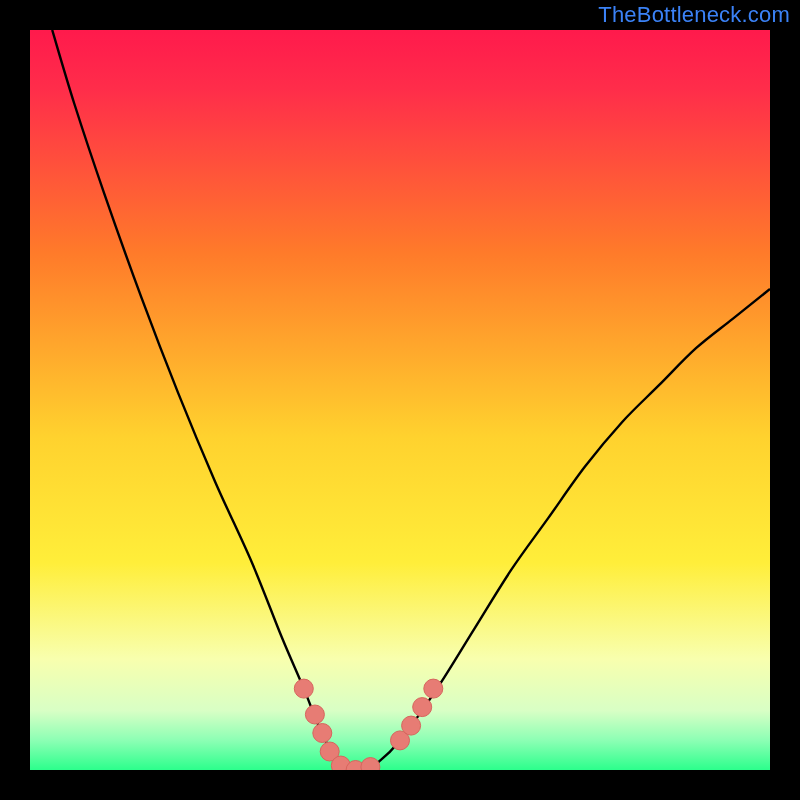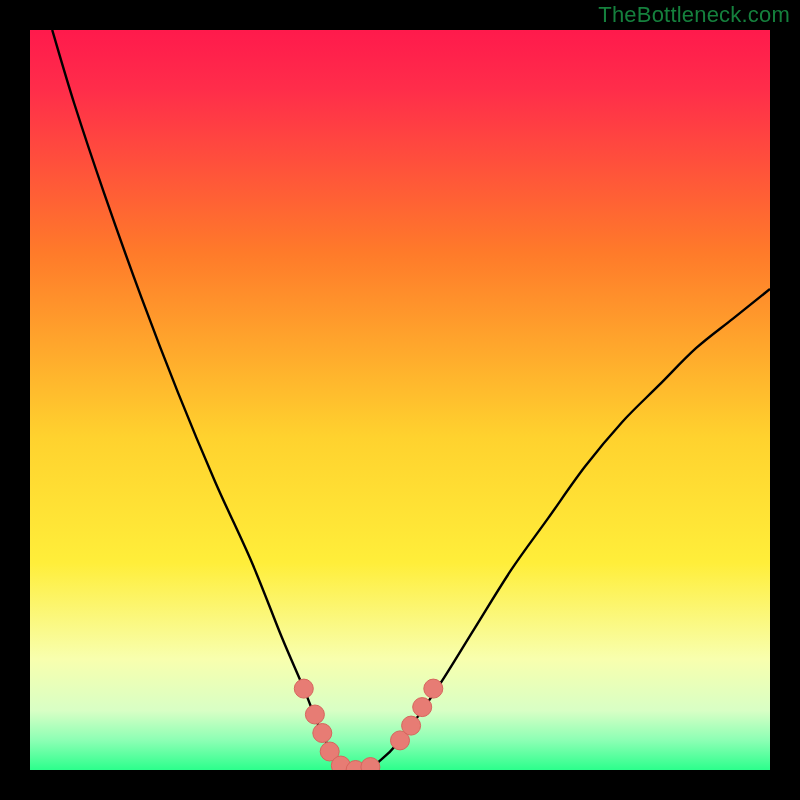--- a/index.html
+++ b/index.html
@@ -10,21 +10,21 @@
     height: 800px;
     background: #000;
   }
   .watermark {
     position: absolute;
     top: 2px;
     right: 10px;
     font-family: Arial, Helvetica, sans-serif;
     font-size: 22px;
     font-weight: 500;
-    color: #15803d;
+    color: #3b82f6;
     z-index: 5;
     letter-spacing: 0.2px;
   }
   .plot-area {
     position: absolute;
     left: 30px;
     top: 30px;
     width: 740px;
     height: 740px;
     overflow: hidden;

